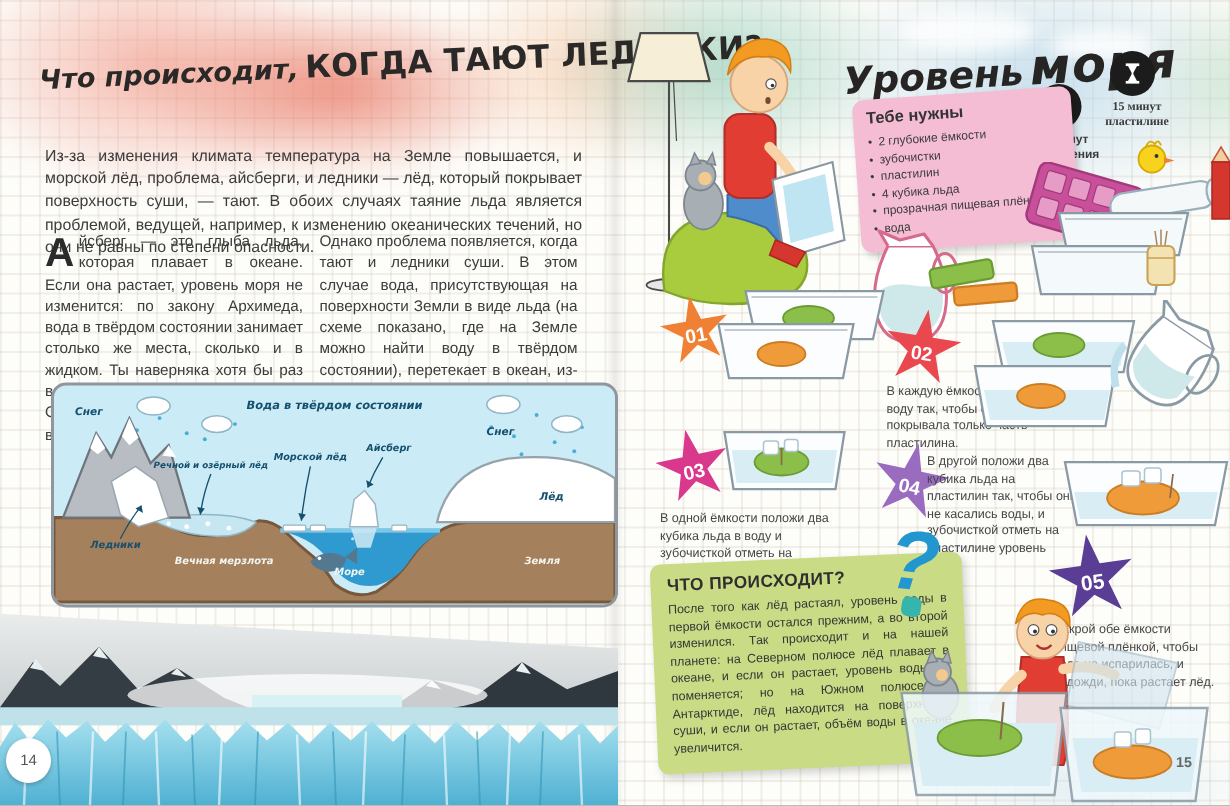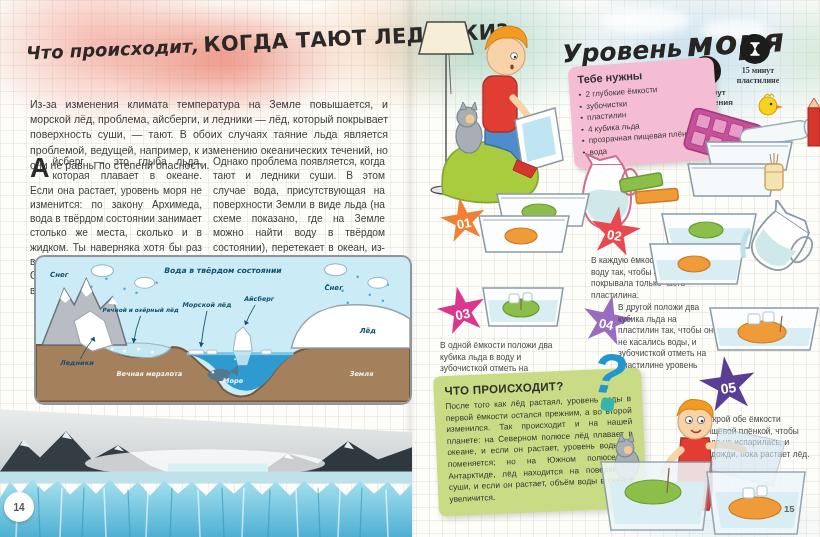--- a/index.html
+++ b/index.html
@@ -31,21 +31,21 @@
   .title-caps{font-weight:800;font-size:21px;letter-spacing:.3px;font-family:"DejaVu Sans",sans-serif;}
   .intro{left:30px;top:86px;width:358px;font-size:10.6px;line-height:1.45;text-align:justify;color:#3c3c3c;}
   .col{top:155px;width:172px;font-size:10.2px;line-height:1.40;text-align:justify;color:#3c3c3c;}
   .col1{left:30px;} .col2{left:213px;}
   .dropcap{float:left;font-size:27px;line-height:.9;font-weight:800;color:#2b2b2b;margin:1px 3px 0 0;}
   .diagram{left:34px;top:255px;width:374px;height:146px;background:#cbecf7;border:2.5px solid #8f969c;border-radius:10px;overflow:hidden;}
   .diagram svg{display:block;width:100%;height:100%;}
   .dlabel{font-family:"DejaVu Sans",sans-serif;font-style:italic;font-weight:700;fill:#15506e;}
   .dlabel-light{fill:#f2f4ef;}
   .photo{left:0;top:401px;width:412px;height:136px;clip-path:polygon(0 6%,100% 23%,100% 100%,0 100%);}
-  .pagebadge{left:4px;top:492px;width:30px;height:30px;background:#fff;border-radius:50%;box-shadow:0 1px 3px rgba(0,0,0,.25);display:flex;align-items:center;justify-content:center;font-size:10px;font-weight:700;color:#555;}
+  .pagebadge{left:4px;top:492px;width:30px;height:30px;background:#fff;border-radius:50%;box-shadow:0 1px 3px rgba(0,0,0,.25);display:flex;align-items:center;justify-content:center;font-size:10px;font-weight:400;color:#555;}
   .pagenum-right{left:784px;top:503px;font-size:9.5px;font-weight:700;color:#666;}
   
   .title-right{left:562px;top:26px;transform:rotate(-3deg);white-space:nowrap;color:#262523;}
   .title-r1{font-style:italic;font-weight:700;font-size:25px;font-family:"DejaVu Sans",sans-serif;}
   .title-r2{font-style:italic;font-weight:800;font-size:33px;font-family:"DejaVu Sans",sans-serif;letter-spacing:1px;}
   .timer{position:absolute;width:30px;height:30px;border-radius:50%;background:#1c1c1c;display:flex;align-items:center;justify-content:center;}
   .timer svg{width:18px;height:18px;}
   .timer-cap{position:absolute;text-align:center;font-size:8px;font-weight:700;color:#3b3b3b;line-height:1.3;}
   .needbox{left:571px;top:62px;width:128px;background:#f4bdd4;border-radius:8px;transform:rotate(-4deg);padding:7px 9px 9px 9px;box-shadow:2px 3px 5px rgba(0,0,0,.18);}
   .needbox h3{margin:0 0 4px 0;font-size:11px;font-weight:800;color:#333;}

